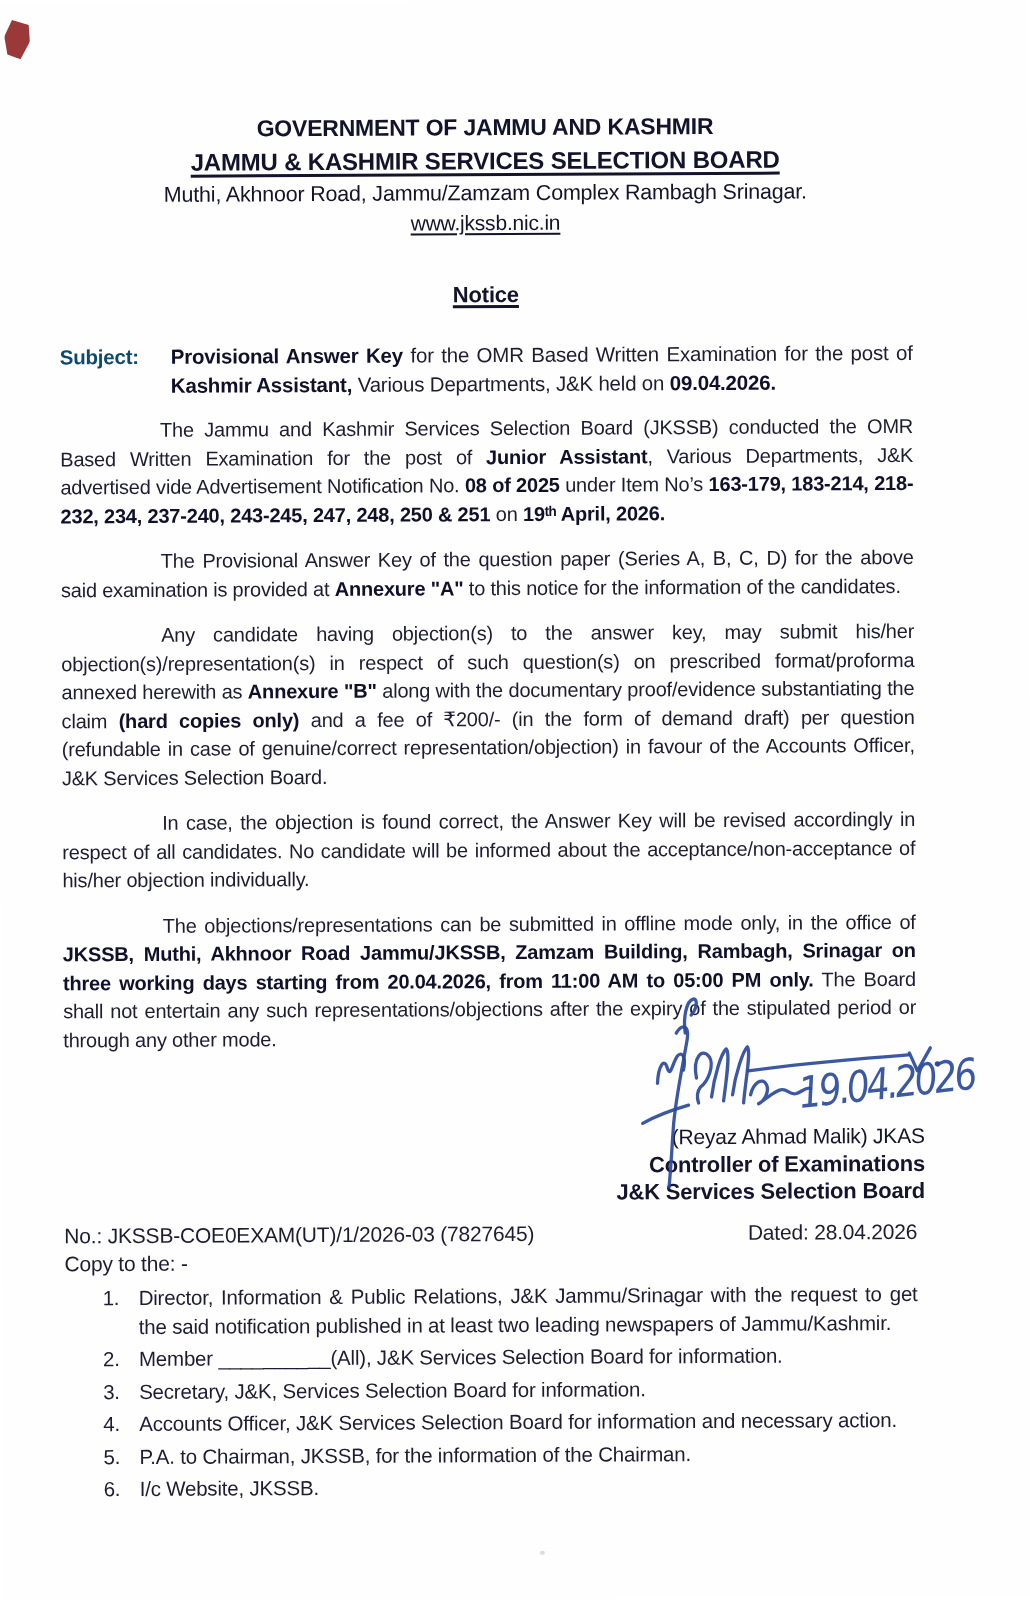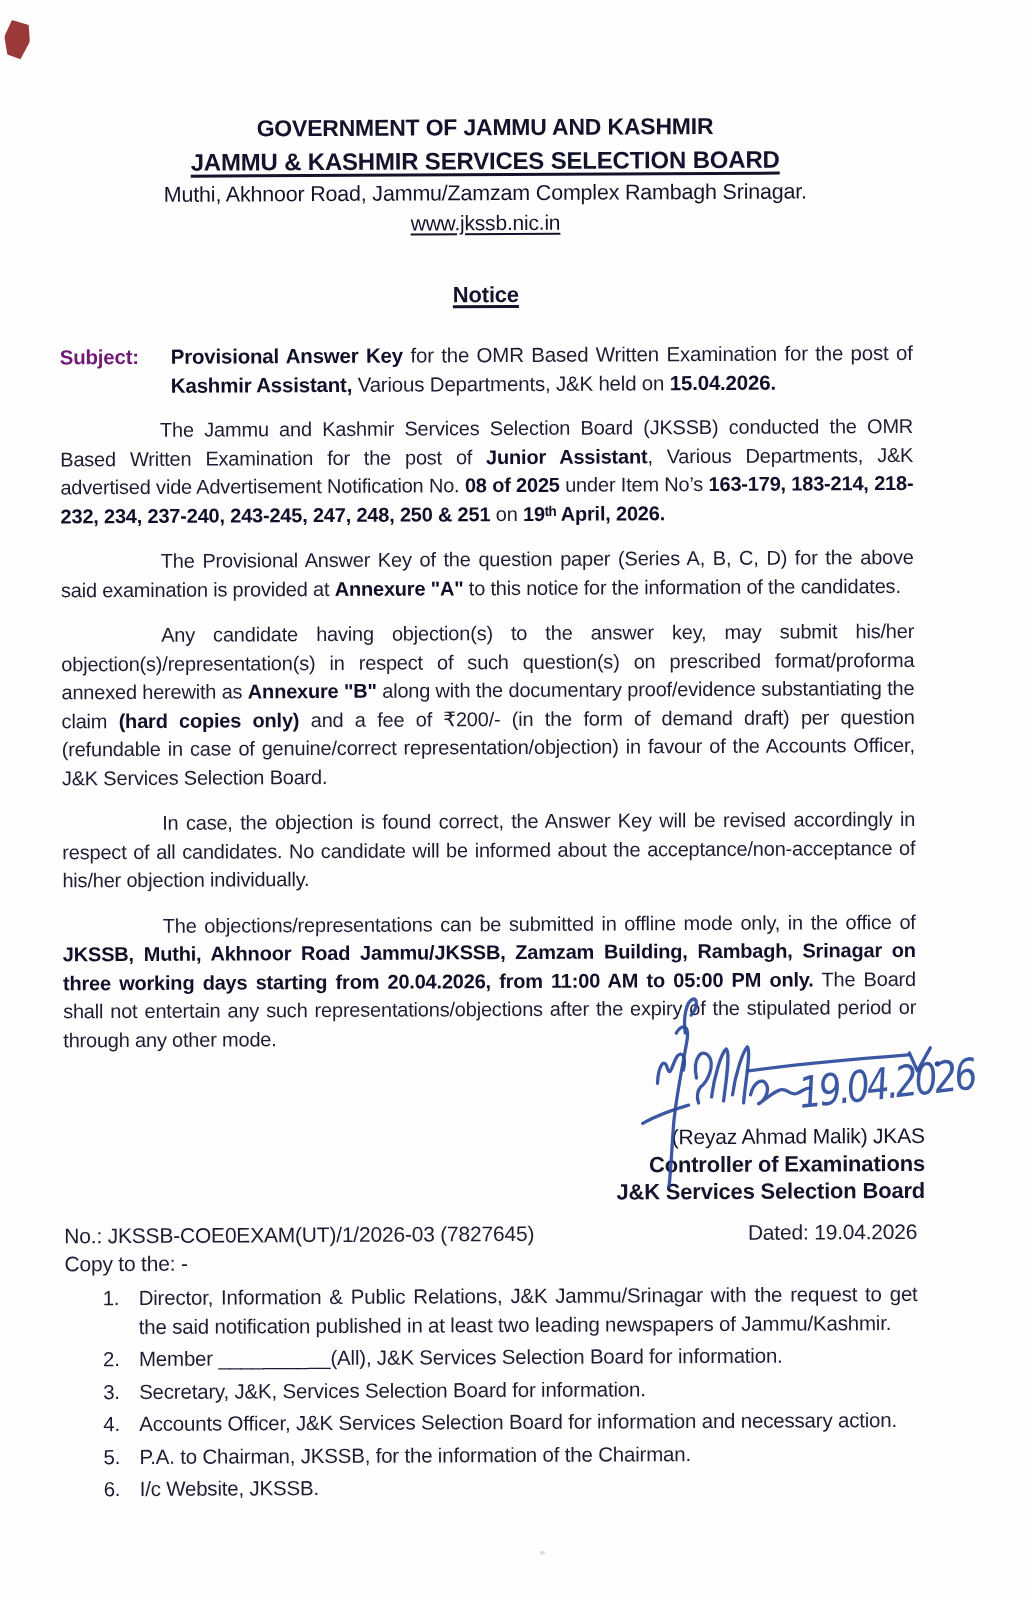--- a/index.html
+++ b/index.html
@@ -19,21 +19,21 @@
   .h-gov   { font-size:23px; font-weight:700; line-height:30px; margin:0 0 4px 0; }
   .h-board { font-size:24px; font-weight:700; line-height:30px; margin:0 0 4px 0;
              text-decoration:underline; text-decoration-thickness:2.5px; text-underline-offset:4px; }
   .h-addr  { font-size:21.5px; line-height:27px; margin:0 0 2px 0; }
   .h-web   { font-size:21px;  line-height:27px; text-decoration:underline; text-underline-offset:3px; }
   .notice  { font-size:22px; font-weight:700; line-height:30px; margin:44px 0 30px 0;
              text-decoration:underline; text-decoration-thickness:2.5px; text-underline-offset:3px; }
 
   
   .subject { display:flex; font-size:20.5px; line-height:29px; margin:0 0 16px 0; }
-  .subject-label { flex:0 0 111px; font-weight:700; color:#701a75; }
+  .subject-label { flex:0 0 111px; font-weight:700; color:#0c4a6e; }
   .subject-text  { flex:1; text-align:justify; }
 
   
   .para { font-size:20px; line-height:28.5px; text-align:justify; text-indent:100px; margin:0 0 17px 0; }
   b { font-weight:700; color:#10102a; }
 
   
   .sig-block { position:relative; width:360px; margin:72px -8px 0 auto; text-align:right; color:#14142c; }
   .sig-name  { font-size:21px; line-height:28px; }
   .sig-title { font-size:22px; line-height:27px; font-weight:700; }
@@ -73,21 +73,21 @@
     <div class="header">
       <div class="h-gov">GOVERNMENT OF JAMMU AND KASHMIR</div>
       <div class="h-board">JAMMU &amp; KASHMIR SERVICES SELECTION BOARD</div>
       <div class="h-addr">Muthi, Akhnoor Road, Jammu/Zamzam Complex Rambagh Srinagar.</div>
       <div class="h-web">www.jkssb.nic.in</div>
       <div class="notice">Notice</div>
     </div>
 
     <div class="subject">
       <span class="subject-label">Subject:</span>
-      <span class="subject-text"><b>Provisional Answer Key</b><span> for the OMR Based Written Examination for the post of </span><b>Kashmir Assistant,</b><span> Various Departments, J&amp;K held on </span><b>15.04.2026.</b></span>
+      <span class="subject-text"><b>Provisional Answer Key</b><span> for the OMR Based Written Examination for the post of </span><b>Kashmir Assistant,</b><span> Various Departments, J&amp;K held on </span><b>09.04.2026.</b></span>
     </div>
 
     <div class="para"><span>The Jammu and Kashmir Services Selection Board (JKSSB) conducted the OMR Based Written Examination for the post of </span><b>Junior Assistant</b><span>, Various Departments, J&amp;K advertised vide Advertisement Notification No. </span><b>08 of 2025</b><span> under Item No’s </span><b>163-179, 183-214, 218-232, 234, 237-240, 243-245, 247, 248, 250 &amp; 251</b><span> on </span><b>19ᵗʰ April, 2026.</b></div>
     <div class="para"><span>The Provisional Answer Key of the question paper (Series A, B, C, D) for the above said examination is provided at </span><b>Annexure "A"</b><span> to this notice for the information of the candidates.</span></div>
     <div class="para"><span>Any candidate having objection(s) to the answer key, may submit his/her objection(s)/representation(s) in respect of such question(s) on prescribed format/proforma annexed herewith as </span><b>Annexure "B"</b><span> along with the documentary proof/evidence substantiating the claim </span><b>(hard copies only)</b><span> and a fee of ₹200/- (in the form of demand draft) per question (refundable in case of genuine/correct representation/objection) in favour of the Accounts Officer, J&amp;K Services Selection Board.</span></div>
     <div class="para"><span>In case, the objection is found correct, the Answer Key will be revised accordingly in respect of all candidates. No candidate will be informed about the acceptance/non-acceptance of his/her objection individually.</span></div>
     <div class="para"><span>The objections/representations can be submitted in offline mode only, in the office of </span><b>JKSSB, Muthi, Akhnoor Road Jammu/JKSSB, Zamzam Building, Rambagh, Srinagar on three working days starting from 20.04.2026, from 11:00 AM to 05:00 PM only.</b><span> The Board shall not entertain any such representations/objections after the expiry of the stipulated period or through any other mode.</span></div>
 
     <div class="sig-block">
       <svg class="sig-ink" viewBox="0 0 400 330" aria-hidden="true">
@@ -104,21 +104,21 @@
         <circle cx="391" cy="92" r="2.6" fill="#2b4a9b"></circle>
       </svg>
       <span class="sig-date">19.04.2026</span>
       <div class="sig-name">(Reyaz Ahmad Malik) JKAS</div>
       <div class="sig-title">Controller of Examinations</div>
       <div class="sig-title">J&amp;K Services Selection Board</div>
     </div>
 
     <div class="ref-row">
       <span>No.: JKSSB-COE0EXAM(UT)/1/2026-03 (7827645)</span>
-      <span>Dated: 19.04.2026</span>
+      <span>Dated: 28.04.2026</span>
     </div>
 
     <div class="copy-label">Copy to the: -</div>
 
     <div class="copy-list">
       <div class="copy-item">
         <span class="copy-num">1.</span>
         <span class="copy-text">Director, Information &amp; Public Relations, J&amp;K Jammu/Srinagar with the request to get the said notification published in at least two leading newspapers of Jammu/Kashmir.</span>
       </div>
       <div class="copy-item">

